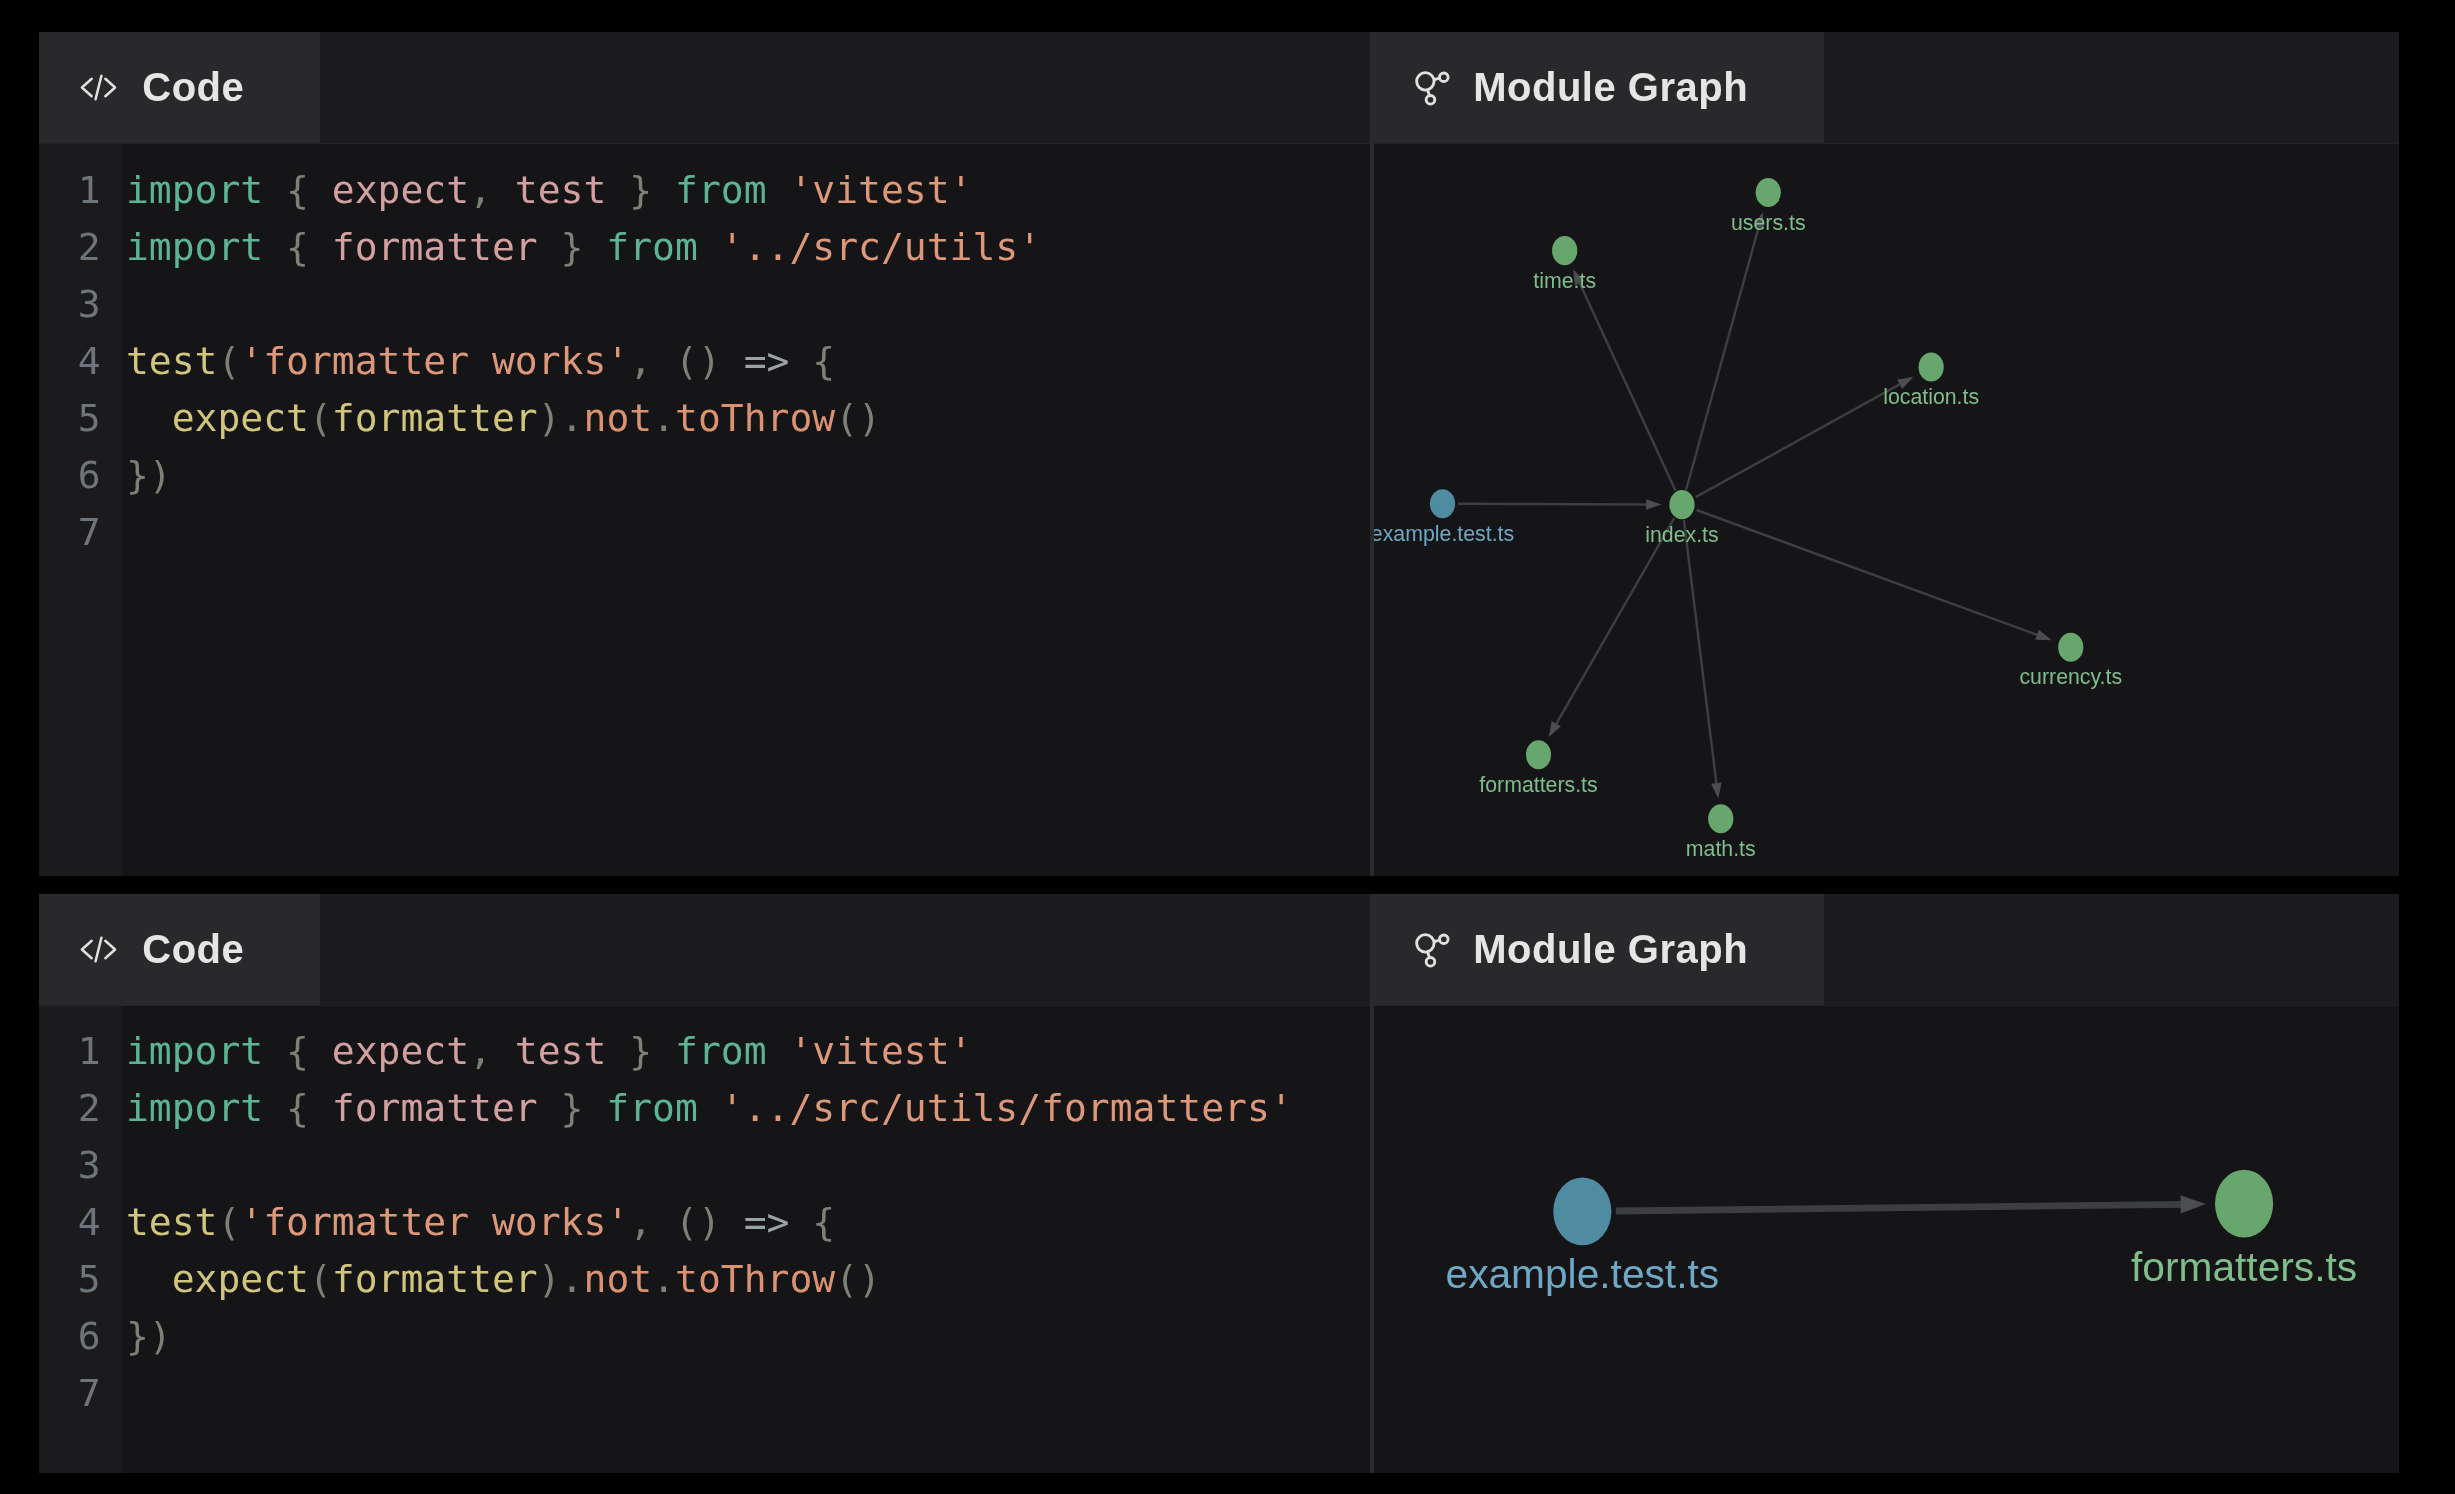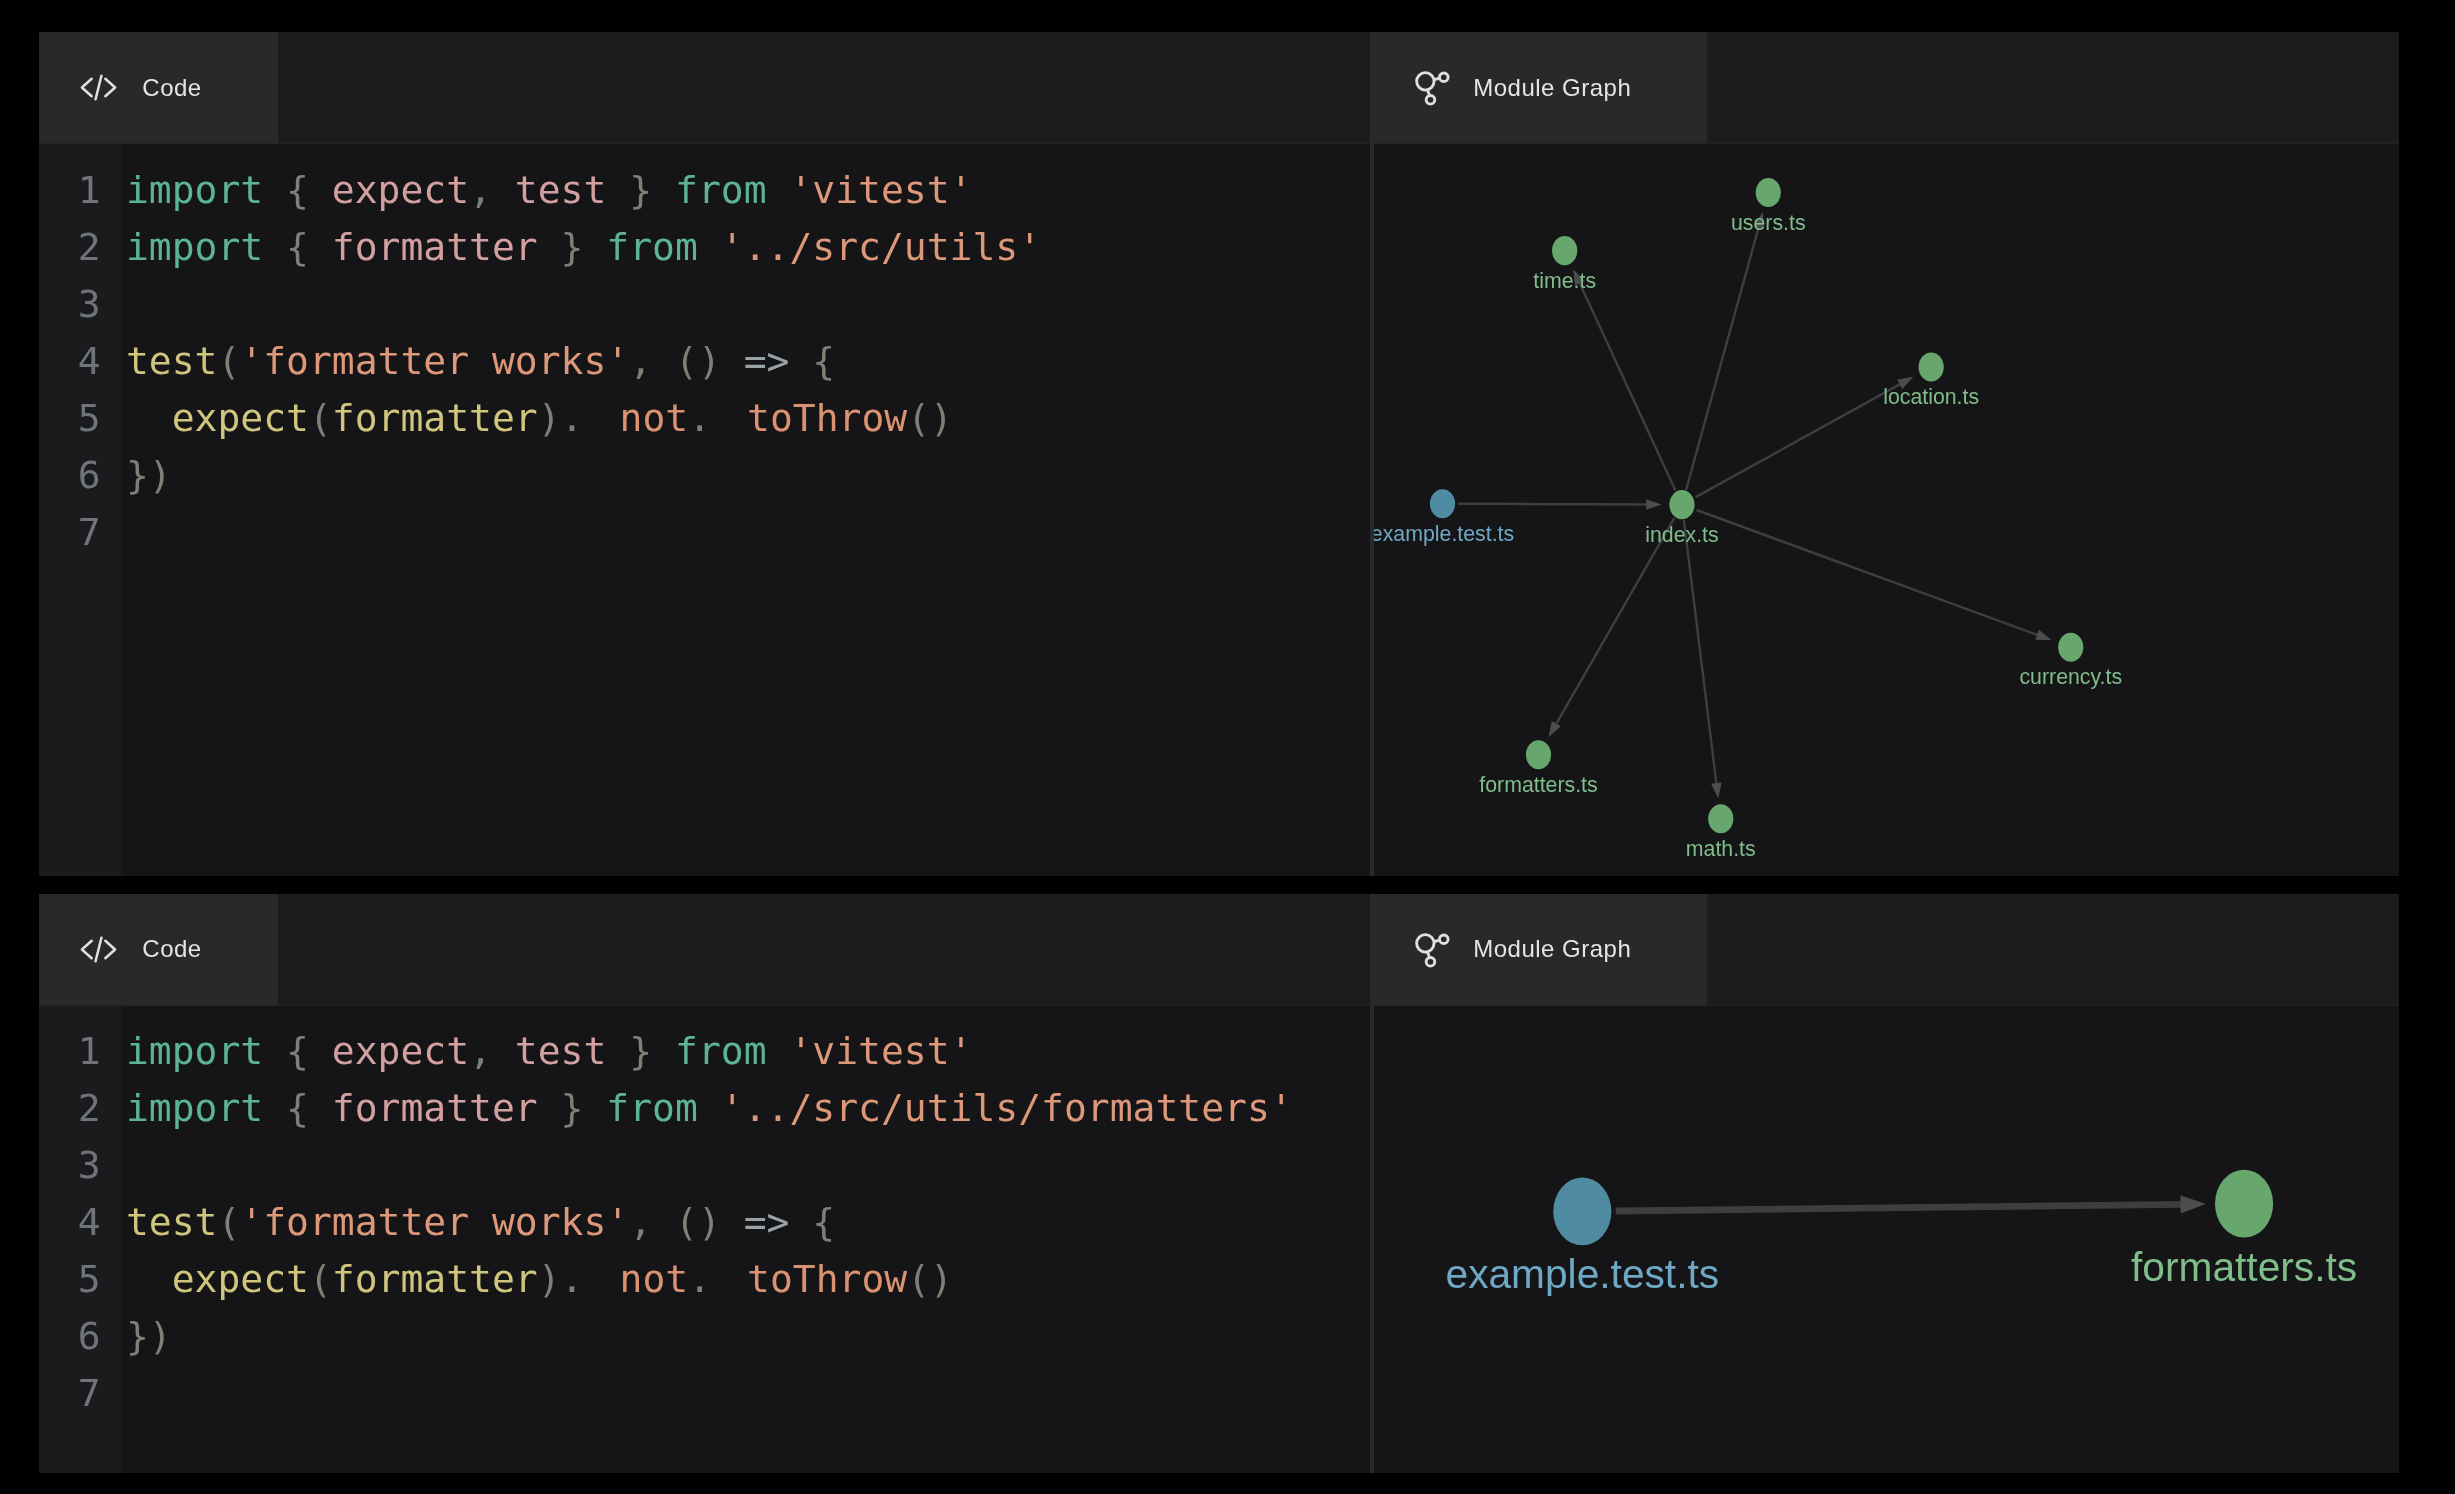--- a/index.html
+++ b/index.html
@@ -17,31 +17,31 @@
   .row-gap{height:17.5px; background:var(--c-bg);}
   .row2{height:579px;}
   .panel{display:flex; flex-direction:column; background:var(--c-panel);}
   .panel-left{width:1331px;}
   .v-divider{width:3.9px; background:var(--c-divider);}
   .panel-right{flex:1;justify-content:flex-end;}
   .panel-header{height:112px; flex:0 0 112px; background:var(--c-header);
     border-bottom:1.9px solid #232326; display:flex; align-items:stretch;}
   .tab{display:inline-flex; align-items:center; gap:21.3px; background:var(--c-tab);
     padding:0 76px 0 37px; height:100%;}
-  .tab-label{color:var(--c-tabtext); font-size:24px; font-weight:400; letter-spacing:0.5px; white-space:nowrap;}
+  .tab-label{color:var(--c-tabtext); font-size:40px; font-weight:700; letter-spacing:0.5px; white-space:nowrap;}
   .tab-icon{flex:0 0 auto; display:block;}
   .panel-body{flex:1; position:relative; overflow:hidden;}
   .code-area{width:100%; height:100%; padding-top:17.5px;
     background:linear-gradient(90deg, var(--c-gutter) 0 83px, var(--c-panel) 83px);
     font-family:"DejaVu Sans Mono",monospace; font-size:38px; line-height:57px; white-space:pre;}
   .code-line{display:flex;}
   .ln{flex:0 0 83px; padding-right:21.3px; text-align:right; color:var(--c-lnum);}
   .lc{padding-left:3.9px;}
   .tk-k{color:var(--c-k);} .tk-v{color:var(--c-v);} .tk-s{color:var(--c-s);}
-  .tk-f{color:var(--c-f);} .tk-m{color:var(--c-m);margin-left:36px;} .tk-p{color:var(--c-p);}
+  .tk-f{color:var(--c-f);} .tk-m{color:var(--c-m);} .tk-p{color:var(--c-p);}
   .tk-a{color:var(--c-a);} .tk-x{color:var(--c-x);}
   .graph-svg{display:block; width:100%; height:100%;}
 </style>
 </head>
 <body>
 
 <div class="stage">
 
   <div class="row row1">
     <section class="panel panel-left">

